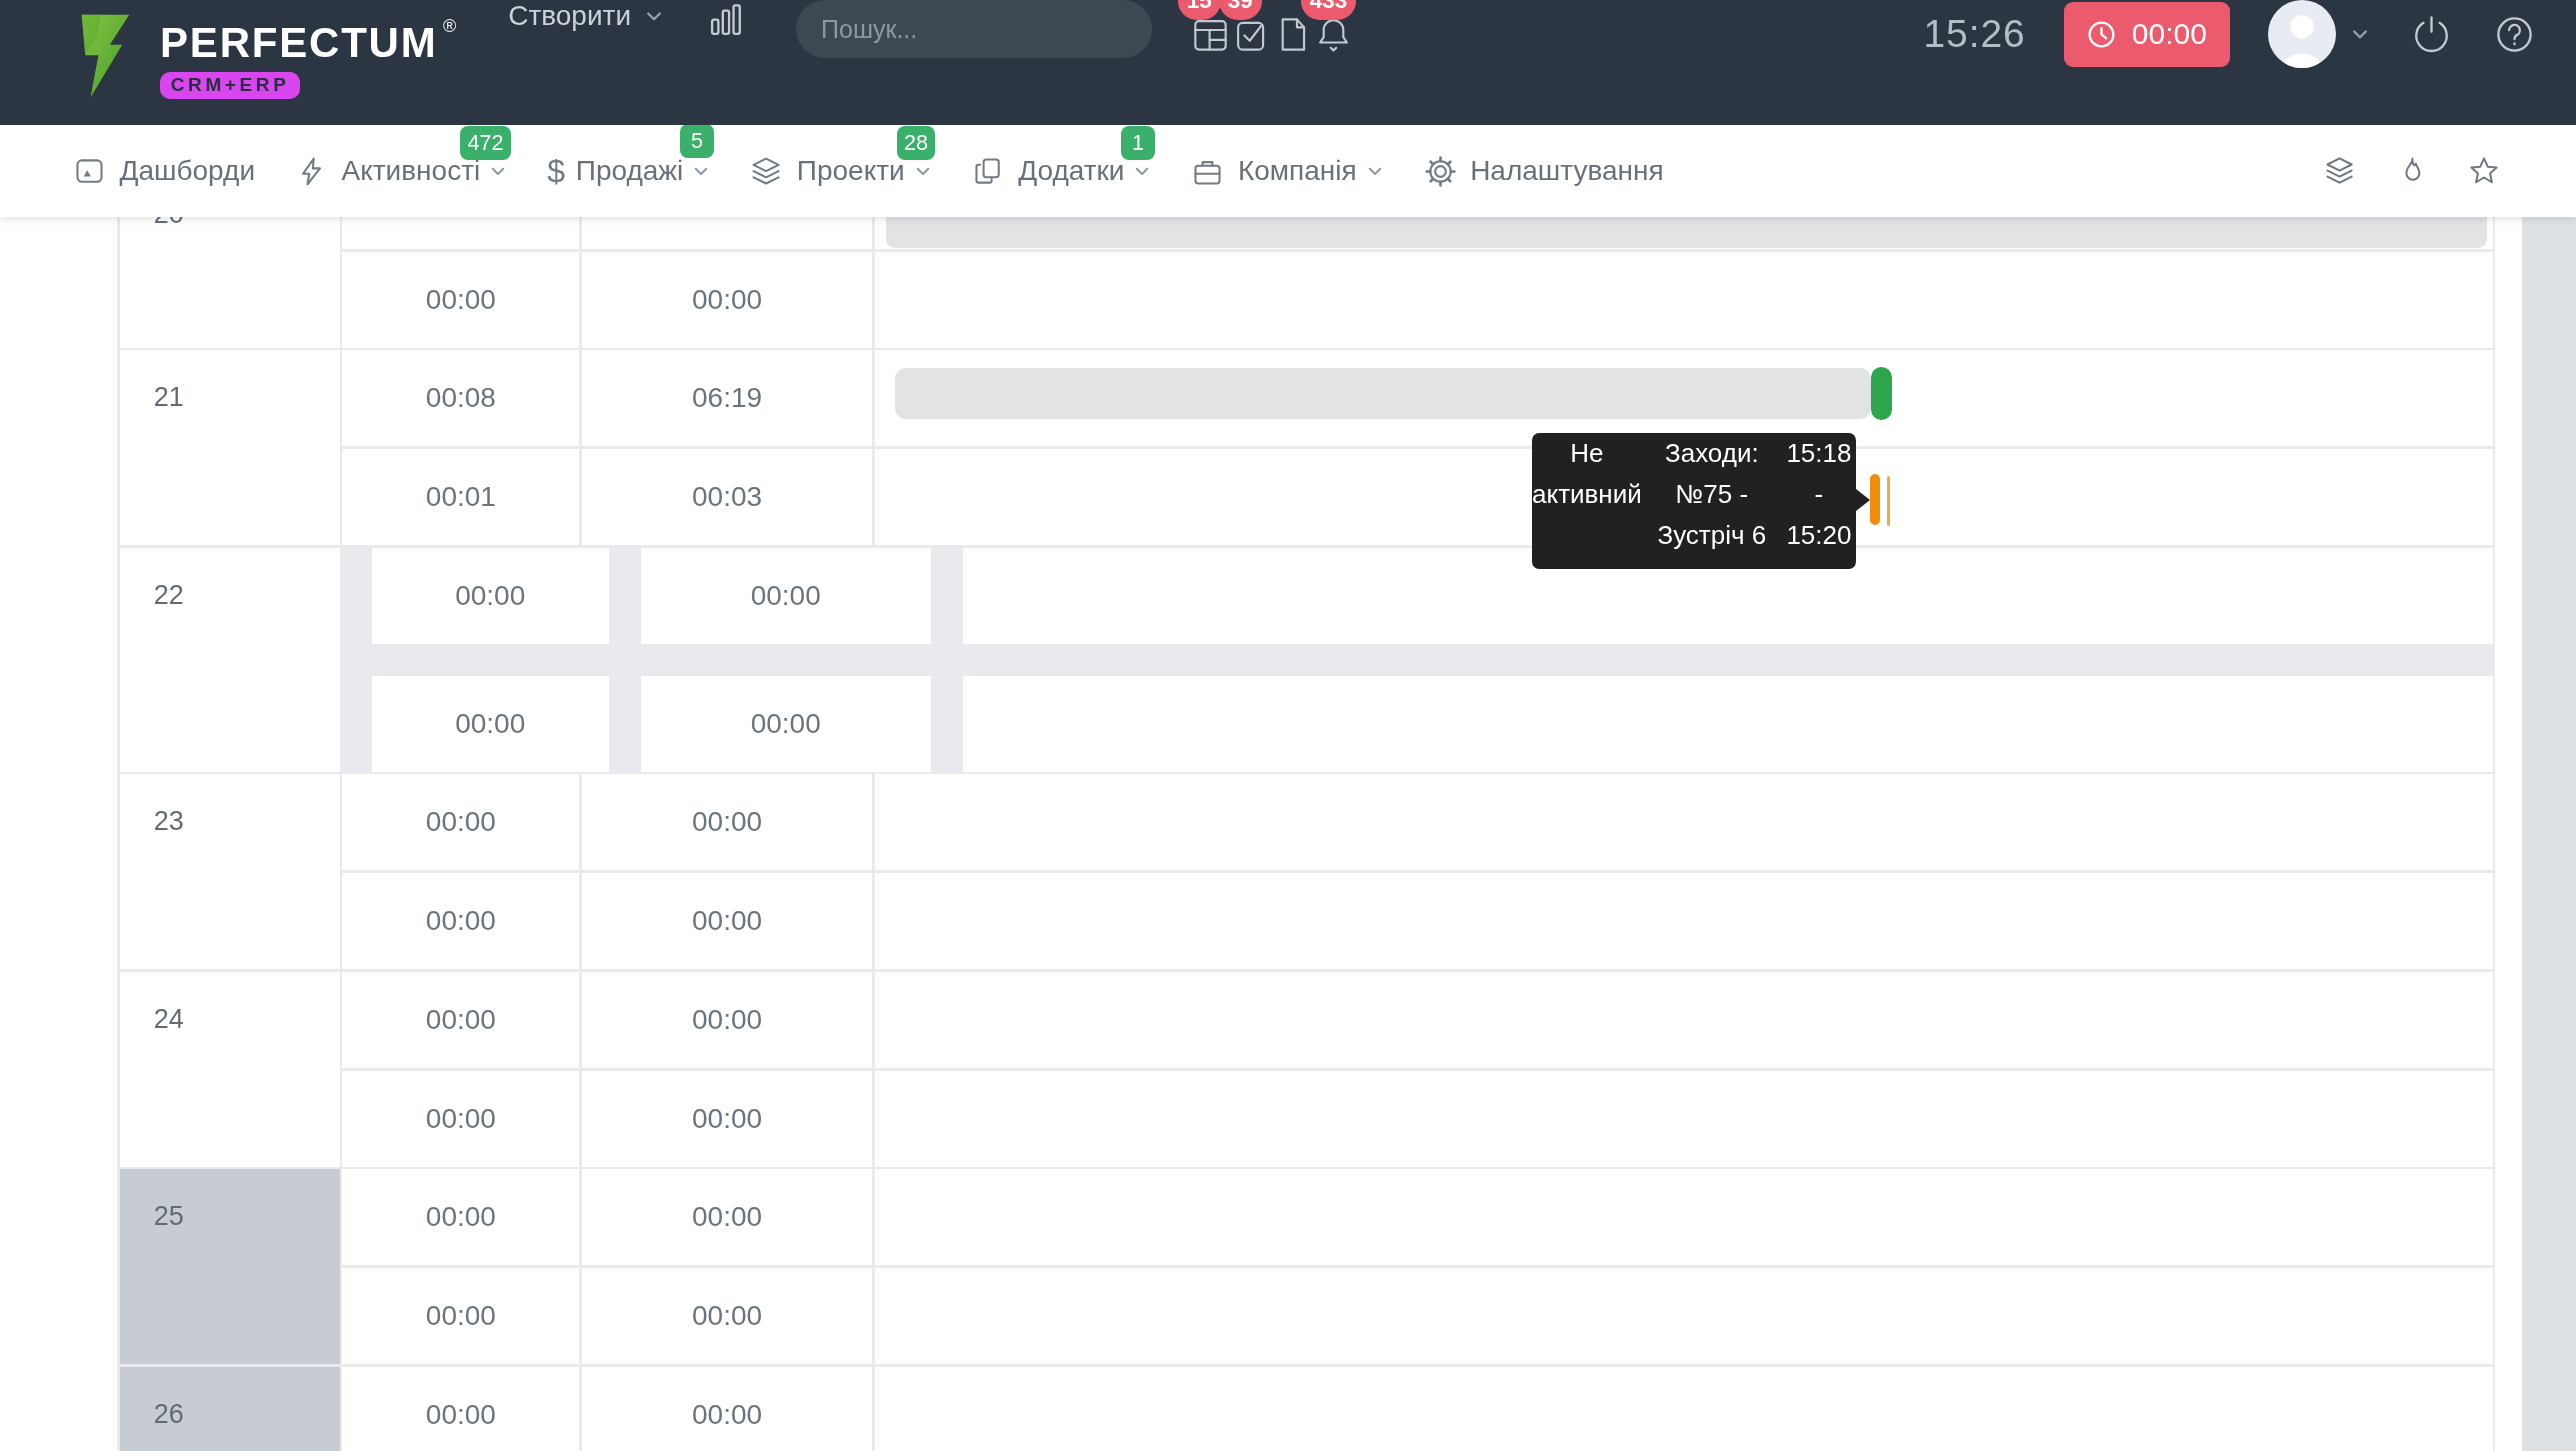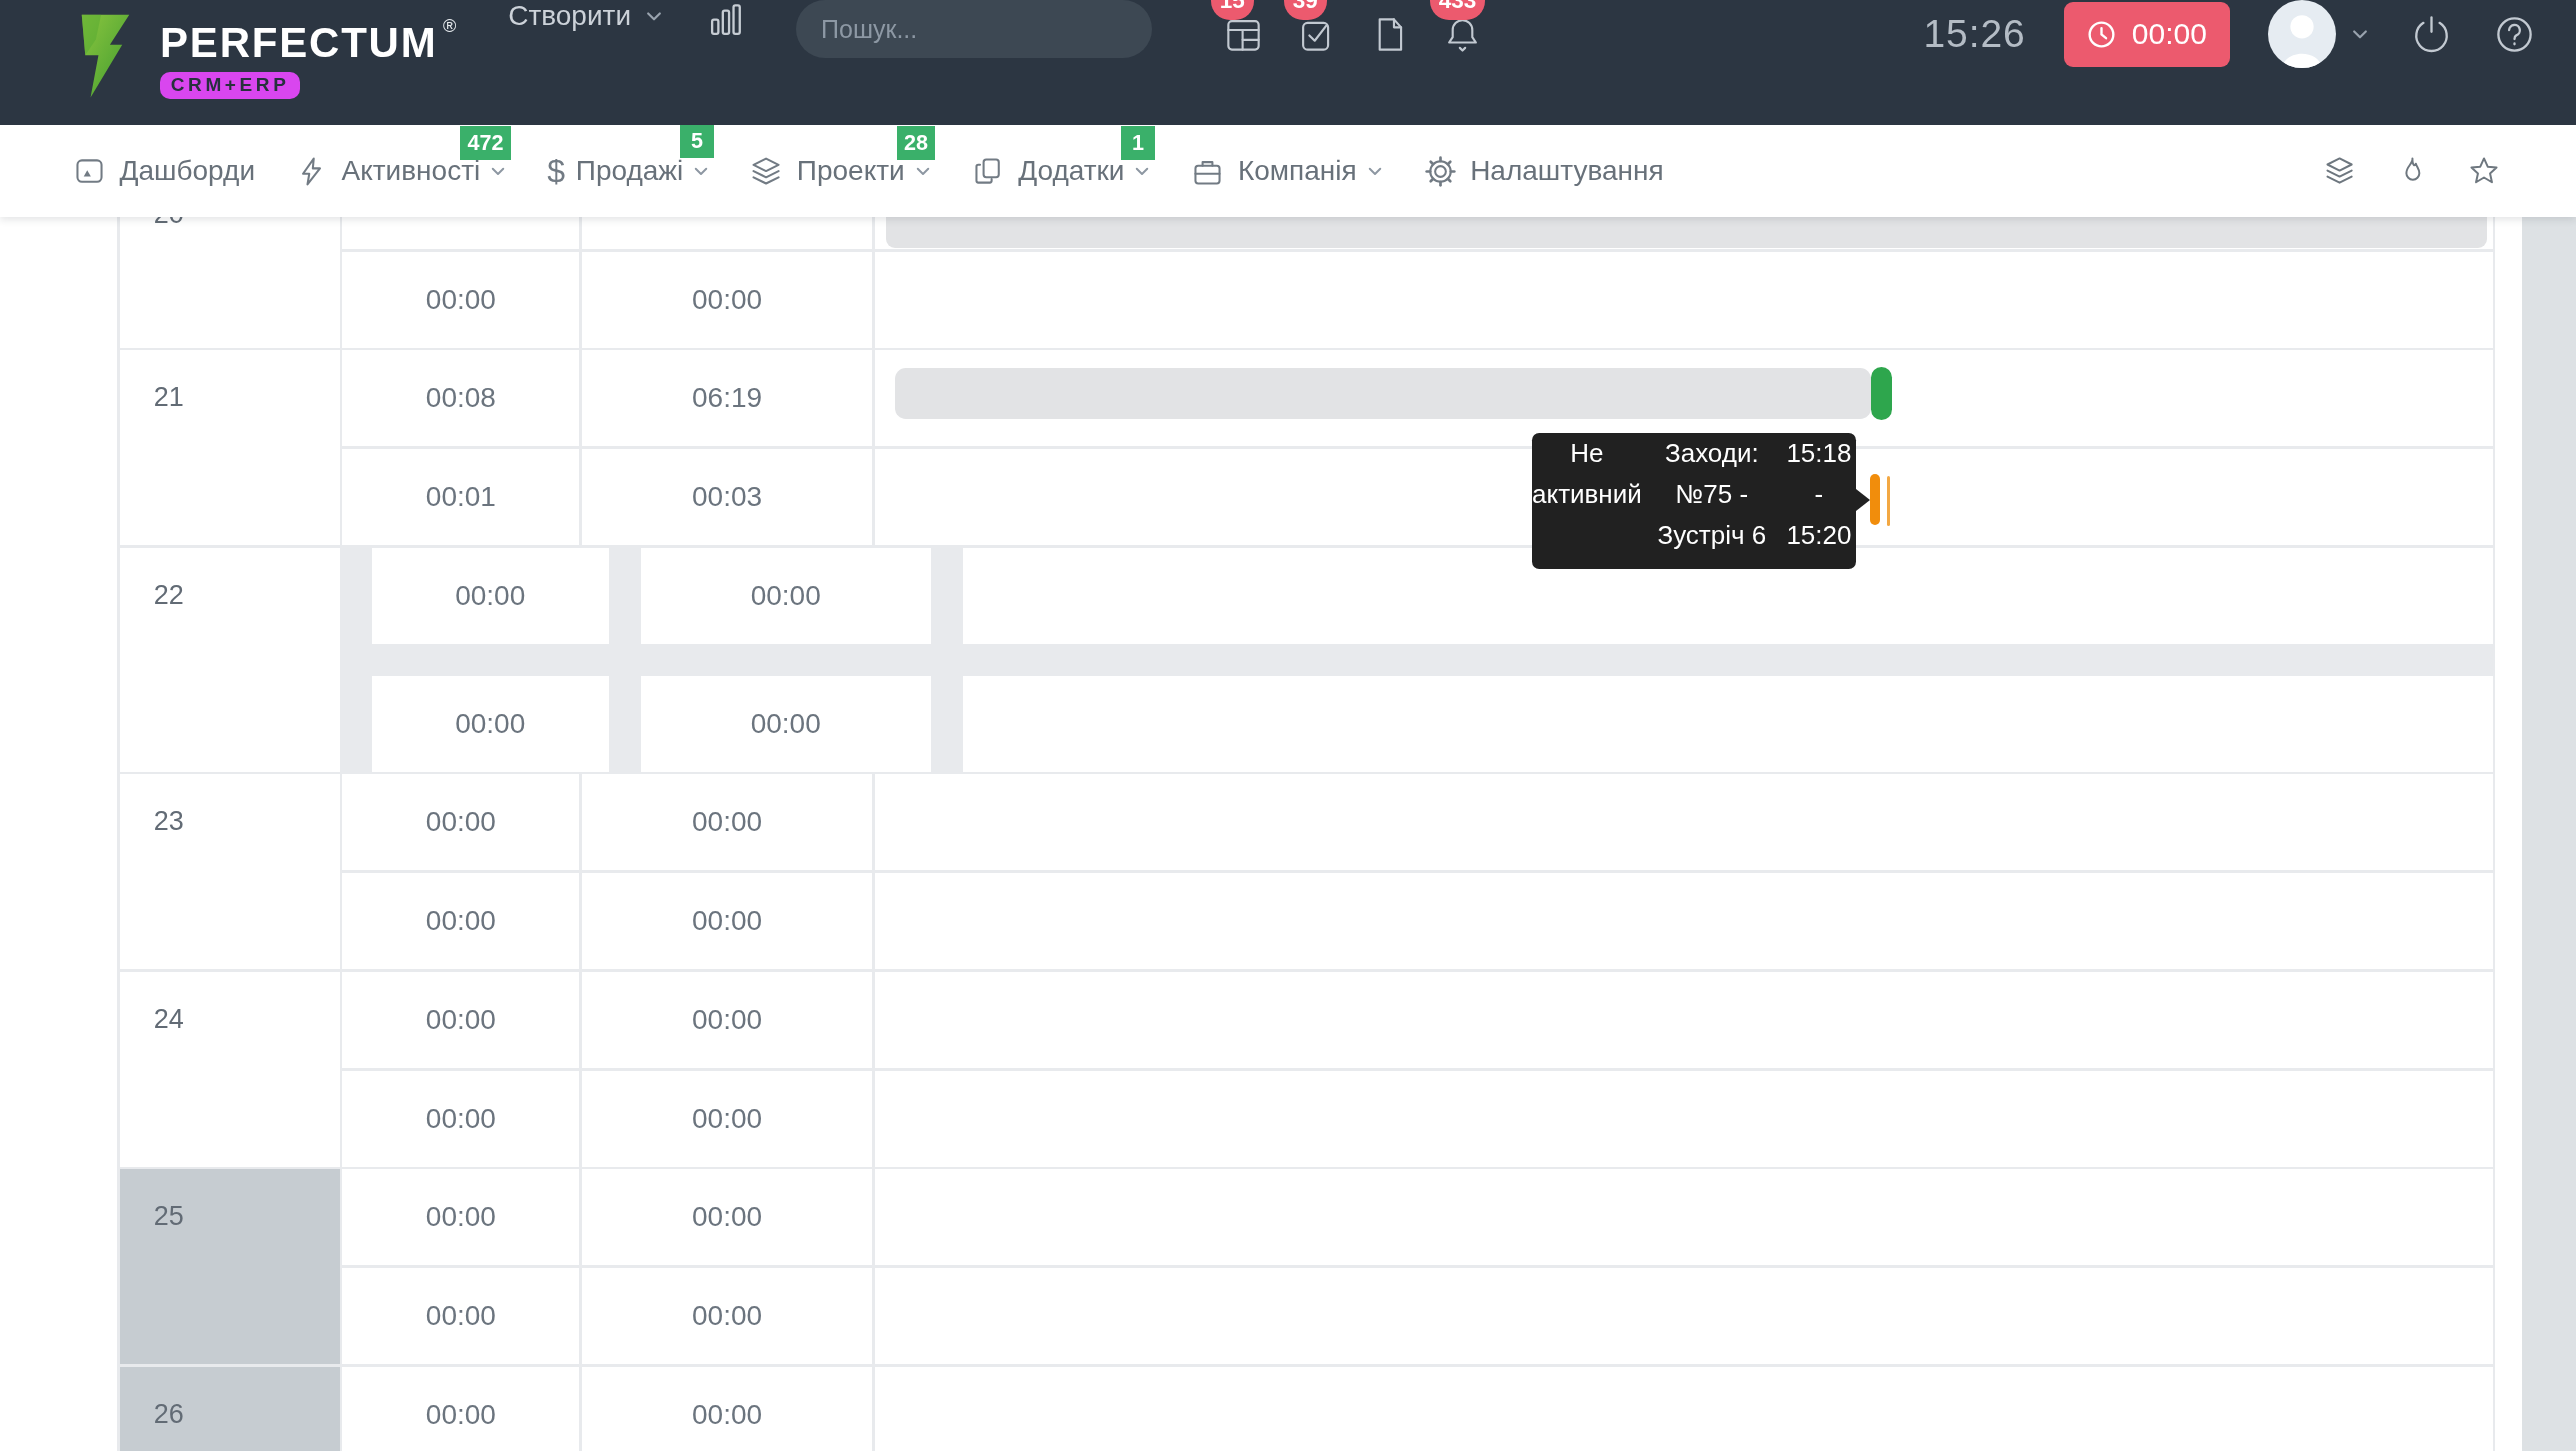--- a/index.html
+++ b/index.html
@@ -18,21 +18,21 @@
   .logo-sub{display:inline-block;margin-top:8px;background:#d946ef;color:#27313d;font-size:19px;
             font-weight:bold;letter-spacing:3.6px;padding:2.7px 10.8px;border-radius:10px}
   .create-btn{margin-left:52px;display:flex;align-items:center;gap:12.6px;font-size:28px;color:#ccd2d9;cursor:pointer}
   .chev{width:20px;height:20px;stroke:#99a3ae;fill:none;stroke-width:2.6;stroke-linecap:round;stroke-linejoin:round}
   .chart-btn{margin-left:41px;color:#c6ccd3;cursor:pointer}
   .search{margin-left:50px;width:310px;height:58px;border-radius:29px;background:#3d4853;
           display:flex;align-items:center;padding:0 23.4px}
   .search input{flex:1;background:transparent;border:none;outline:none;color:#c6ccd3;font-size:25px;
                 font-family:"Liberation Sans",sans-serif}
   .search input::placeholder{color:#8d98a4}
-  .tb-icons{display:flex;margin-left:71px;gap:32px}
+  .tb-icons{display:flex;margin-left:38px;}
   .tb-icon{position:relative;width:41px;height:41px;color:#c2c9d1;margin-top:14.4px;cursor:pointer}
   .tb-icon svg{width:41px;height:41px;stroke:currentColor;fill:none;stroke-width:2.4;stroke-linecap:round;stroke-linejoin:round}
   .tb-badge{position:absolute;top:-32px;left:-12.6px;background:#ec5a6e;color:#fff;font-size:22.5px;font-weight:bold;
             height:38px;min-width:38px;border-radius:19px;display:flex;align-items:center;justify-content:center;
             padding:0 9px;box-sizing:border-box}
   .top-right{margin-left:auto;display:flex;align-items:center;margin-right:40px}
   .clock-time{font-size:39px;color:#b4bcc5;letter-spacing:0.9px}
   .timer-btn{margin-left:38px;width:166px;height:65px;background:#ec5a6e;border:none;border-radius:9px;color:#fff;
              display:flex;align-items:center;justify-content:center;gap:14.4px;font-size:30px;cursor:pointer;
              font-family:"Liberation Sans",sans-serif}
@@ -46,22 +46,22 @@
   
   .menubar{height:92px;background:#fff;display:flex;align-items:center;padding-left:73px;
            box-shadow:0 2.7px 7.2px rgba(40,50,60,.12);position:relative;z-index:5}
   .menu-item{position:relative;display:flex;align-items:center;margin-right:40px;color:#68717a;
              font-size:28px;cursor:pointer;white-space:nowrap}
   .menu-item .mi-icon{margin-right:13.5px;color:#727b84}
   .menu-item .mi-icon svg{width:33px;height:33px;stroke:currentColor;fill:none;stroke-width:2.3;
                           stroke-linecap:round;stroke-linejoin:round}
   .menu-item .mi-dollar{font-size:32px;color:#727b84;margin-right:10.8px}
   .menu-item .chev{margin-left:9px;width:18px;height:18px;stroke:#8d97a2}
-  .menu-badge{position:absolute;top:-29px;right:-3.6px;background:#3ab06a;color:#fff;font-weight:bold;font-size:21.6px;
-              height:34px;min-width:34px;border-radius:0;display:flex;align-items:center;justify-content:center;
+  .menu-badge{position:absolute;top:-29px;right:-3.6px;background:#3ab06a;color:#fff;font-weight:normal;font-size:21.6px;
+              height:34px;min-width:34px;border-radius:8px;display:flex;align-items:center;justify-content:center;
               padding:0 7.2px;box-sizing:border-box}
   .menu-right{margin-left:auto;display:flex;align-items:center;gap:40px;margin-right:76px;color:#6e777f}
   .menu-right .mr-icon{cursor:pointer}
   .menu-right svg{width:32px;height:32px;stroke:currentColor;fill:none;stroke-width:2.3;
                   stroke-linecap:round;stroke-linejoin:round}
 
   
   .content{position:relative;height:1235px;background:#fff;overflow:hidden}
   .edge-strip{position:absolute;top:0;right:0;width:54px;height:100%;background:#dde1e4}
   .schedule{position:absolute;left:117px;top:0;width:2373px;background:#e8eaed;padding:0 2.7px;

